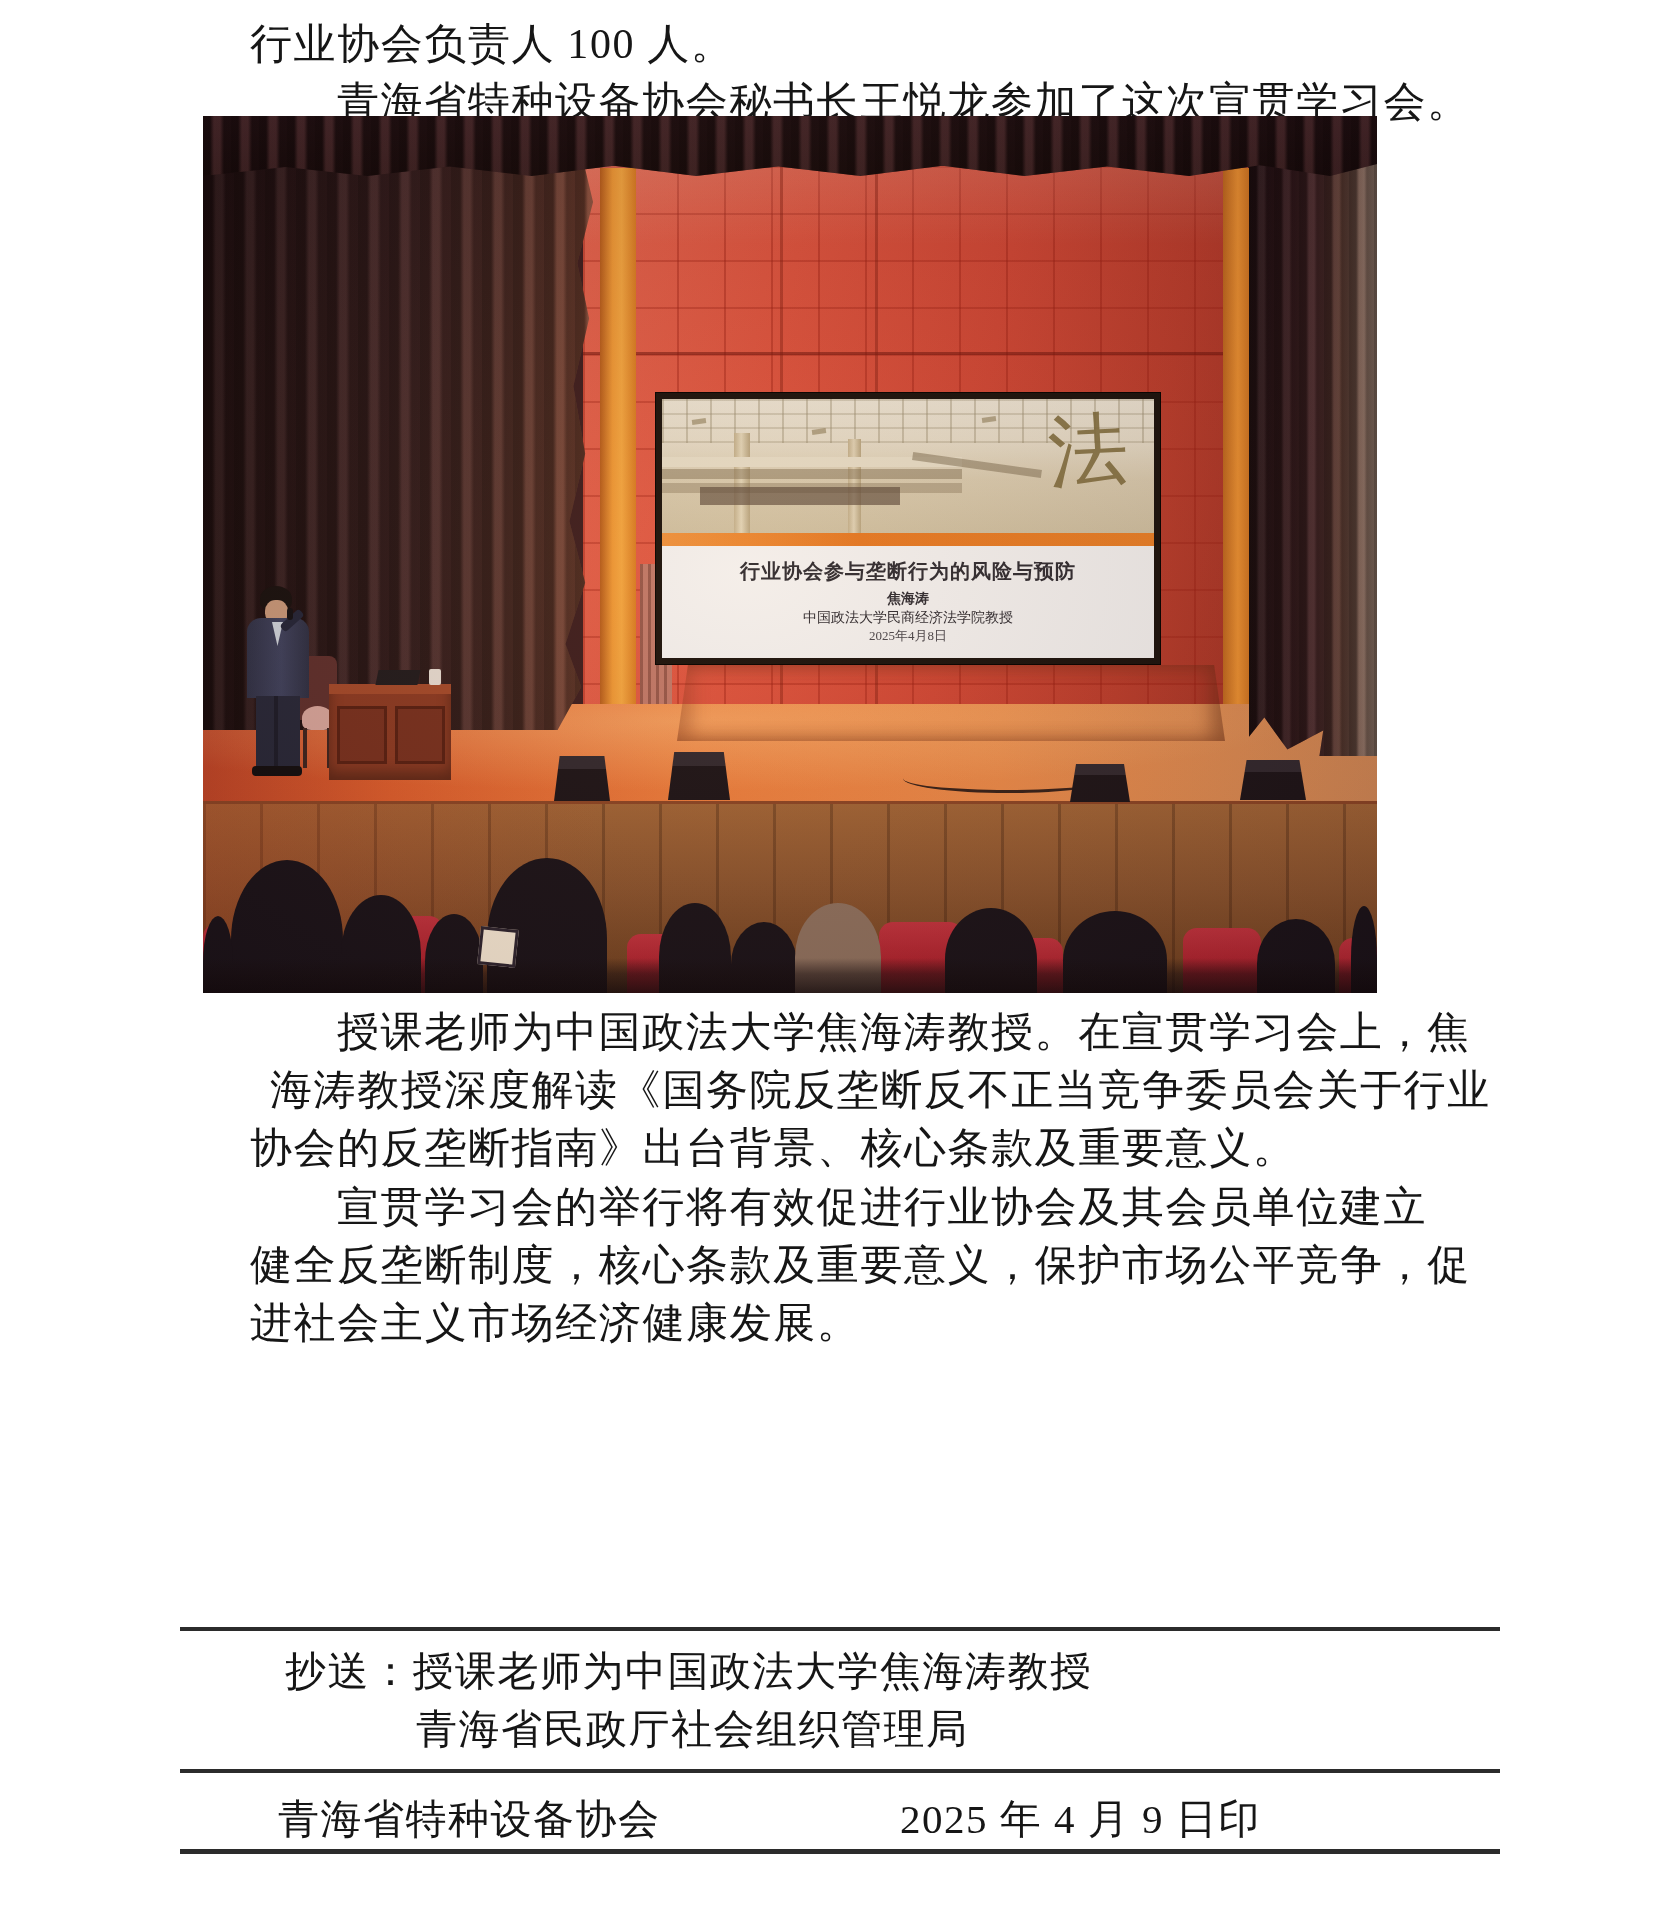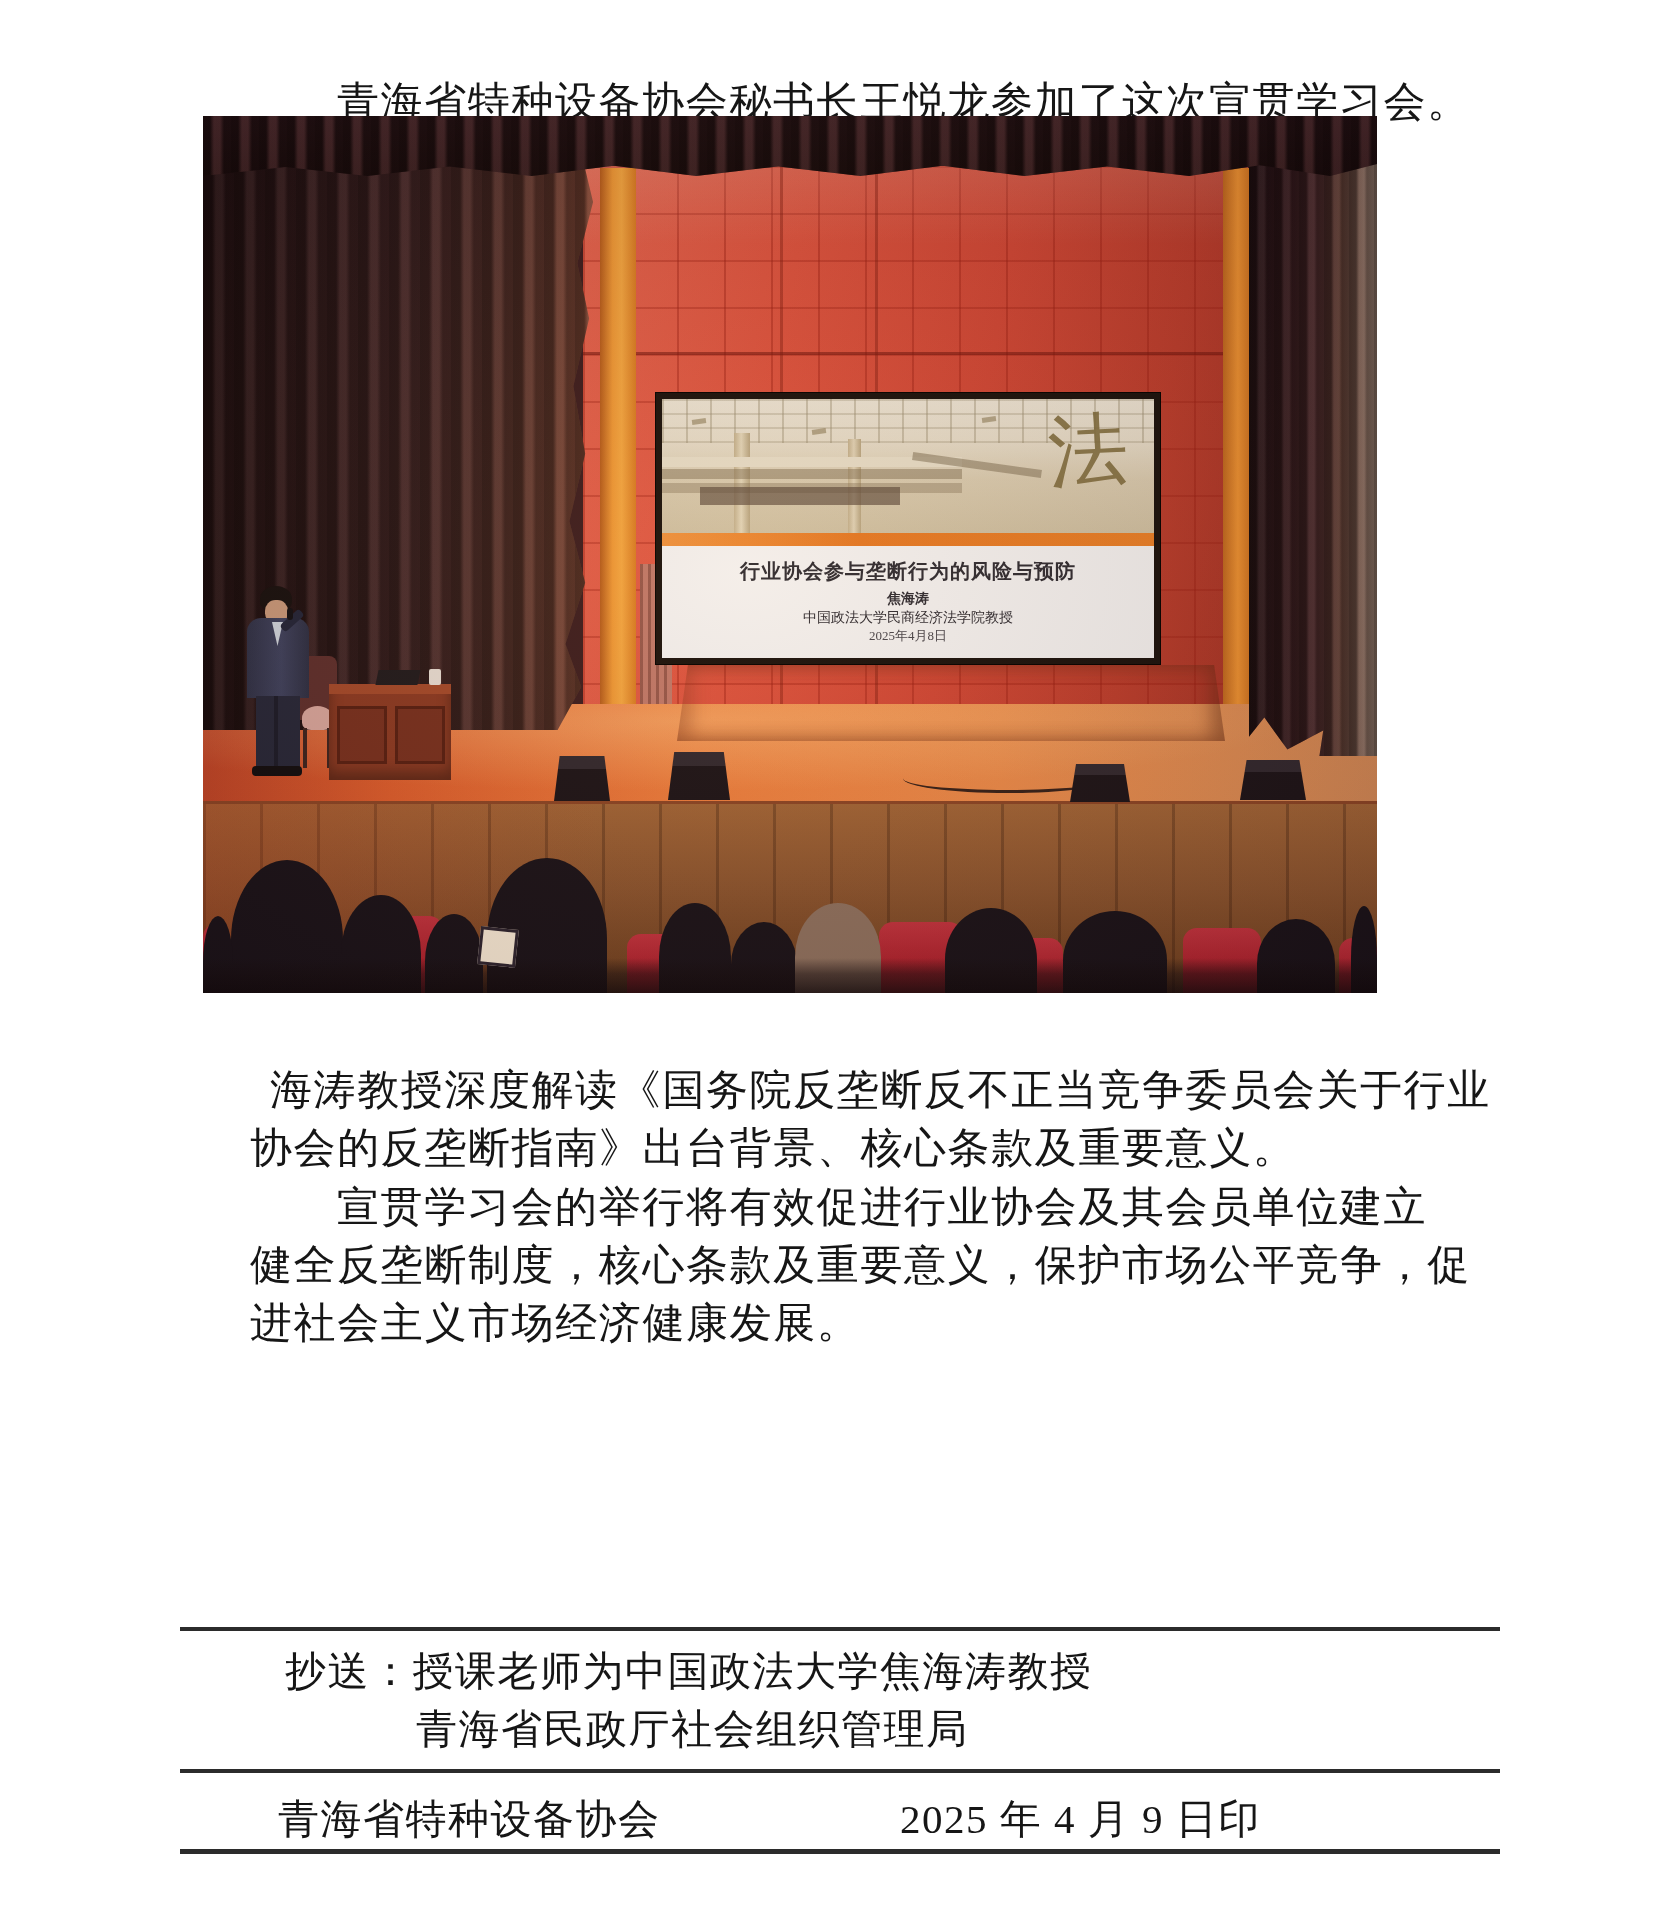--- a/index.html
+++ b/index.html
@@ -106,20 +106,21 @@
     background:radial-gradient(ellipse at 46% 52%, rgba(255,150,60,.07), rgba(40,8,4,.16) 95%);}
   
   .rule{left:180px;width:1320px;background:#2b2b2b;}
   .footline{position:absolute;font-size:41px;letter-spacing:1.5px;white-space:nowrap;color:#161616;}
 </style>
 </head>
 <body>
 
 <div class="page">
 
+  <div class="bodyline" style="top:15px;">行业协会负责人 100 人。</div>
   <div class="bodyline indent" style="top:73px;">青海省特种设备协会秘书长王悦龙参加了这次宣贯学习会。</div>
 
   <div class="photo">
     <div class="ab wall"></div>
     <div class="ab wallline-h"></div>
     <div class="ab wallline-v1"></div>
     <div class="ab wallline-v2"></div>
     <div class="ab stripL"></div>
     <div class="ab stripR"></div>
     <div class="ab radiator"></div>
@@ -199,20 +200,21 @@
     <div class="ab head" style="left:860px;top:795px;width:104px;height:82px;"></div>
     <div class="ab head" style="left:1054px;top:803px;width:78px;height:74px;"></div>
     <div class="ab head" style="left:1148px;top:790px;width:26px;height:87px;"></div>
     <div class="ab head" style="left:0px;top:800px;width:30px;height:77px;"></div>
 
     <div class="ab crowdband"></div>
     <div class="ab lglow"></div>
     <div class="ab vignette"></div>
   </div>
 
+  <div class="bodyline indent" style="top:1003px;">授课老师为中国政法大学焦海涛教授。在宣贯学习会上，焦</div>
   <div class="bodyline" style="top:1061px;margin-left:20px;">海涛教授深度解读《国务院反垄断反不正当竞争委员会关于行业</div>
   <div class="bodyline" style="top:1119px;">协会的反垄断指南》出台背景、核心条款及重要意义。</div>
 
   <div class="bodyline indent" style="top:1178px;">宣贯学习会的举行将有效促进行业协会及其会员单位建立</div>
   <div class="bodyline" style="top:1236px;">健全反垄断制度，核心条款及重要意义，保护市场公平竞争，促</div>
   <div class="bodyline" style="top:1294px;">进社会主义市场经济健康发展。</div>
 
   <div class="ab rule" style="top:1627px;height:4px;"></div>
   <div class="footline" style="left:285px;top:1644px;">抄送：授课老师为中国政法大学焦海涛教授</div>
   <div class="footline" style="left:416px;top:1702px;">青海省民政厅社会组织管理局</div>

